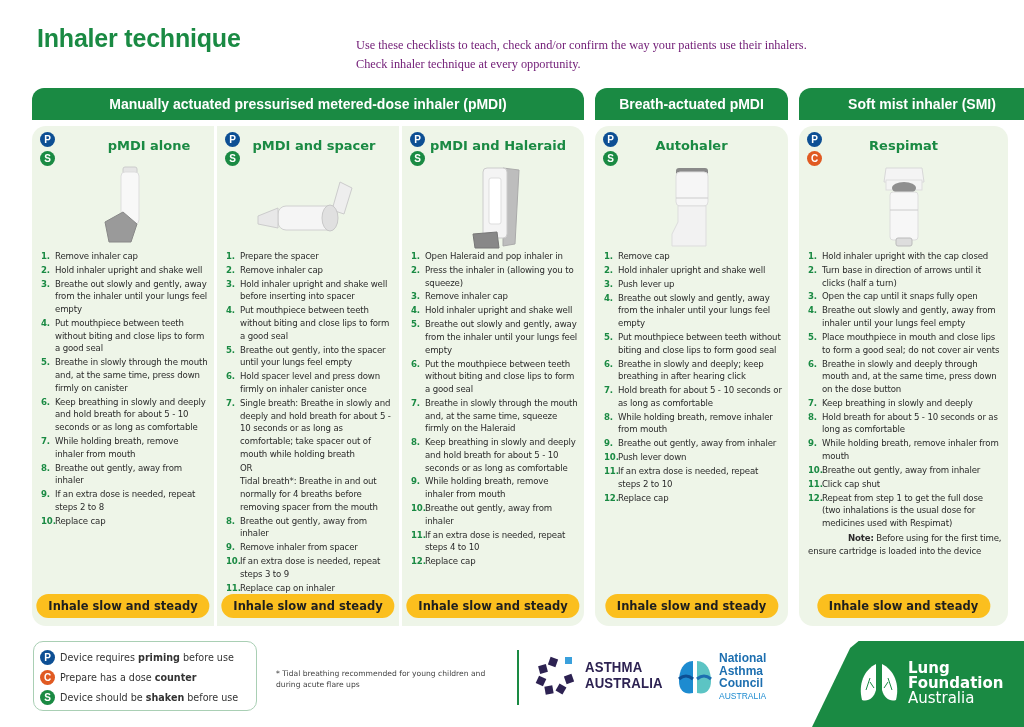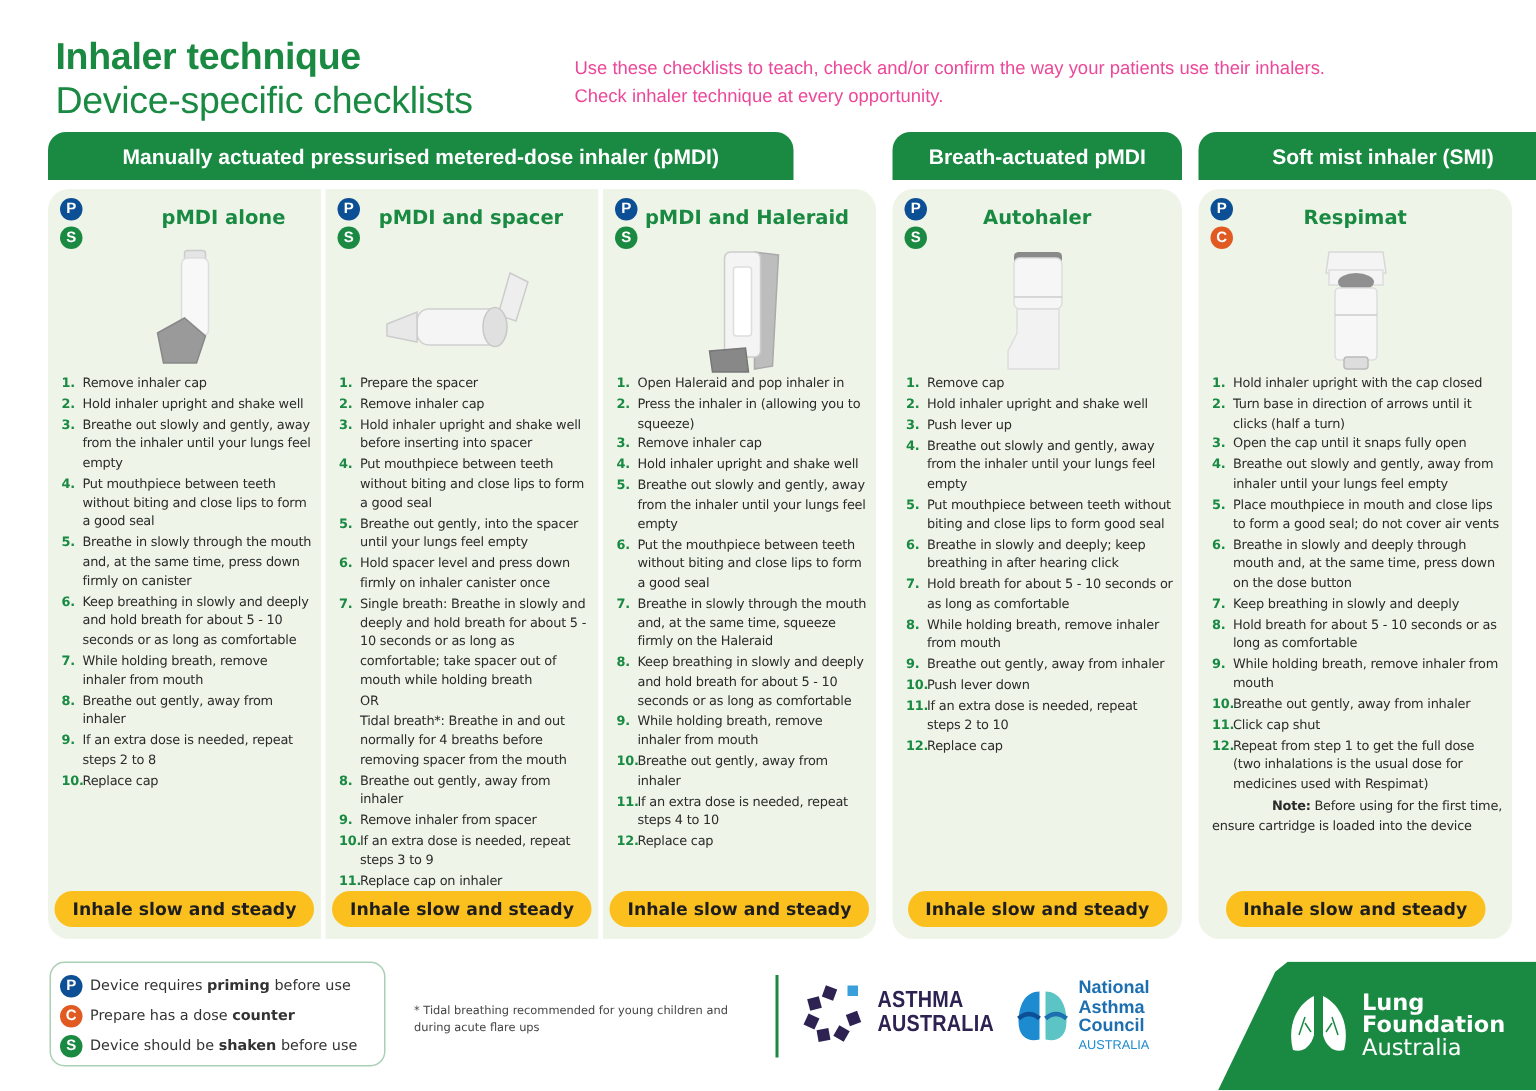--- a/index.html
+++ b/index.html
@@ -2,21 +2,21 @@
 <html><head>
 <meta charset="utf-8">
 <style>
   * { box-sizing: border-box; margin: 0; padding: 0; }
   html, body { width: 1024px; height: 727px; background: #ffffff; overflow: hidden; }
   body { font-family: "DejaVu Sans", sans-serif; color: #2a2a2a; position: relative; }
 
   .header-title { position: absolute; left: 37px; top: 24px; }
   .title-1 { font-family: "Liberation Sans", sans-serif; font-weight: bold; font-size: 25px; color: #1a8a43; line-height: 28px; letter-spacing: -0.2px; }
   .title-2 { font-family: "Liberation Sans", sans-serif; font-size: 25px; color: #1a8a43; line-height: 30px; letter-spacing: -0.2px; }
-  .intro { position: absolute; left: 383px; top: 36px; font-family: Liberation Sans, sans-serif; font-size: 12.3px; color: #ec4899; line-height: 19px; }
+  .intro { position: absolute; left: 356px; top: 36px; font-family: Liberation Serif, serif; font-size: 12.3px; color: #701a75; line-height: 19px; }
 
   .group-header { position: absolute; top: 88px; height: 32px; background: #1a8a43; color: #fff; border-radius: 12px 12px 0 0;
     font-family: "Liberation Sans", sans-serif; font-weight: bold; font-size: 14px; display: flex; align-items: center; justify-content: center; }
 
   .col { position: absolute; top: 126px; height: 500px; background: #eef5e8; }
   .col.round-l { border-radius: 14px 0 0 14px; }
   .col.round-r { border-radius: 0 14px 14px 0; }
   .col.round-all { border-radius: 14px; }
   .col-sep { position: absolute; top: 126px; width: 3px; height: 500px; background: #fff; }
 
@@ -54,28 +54,27 @@
   .lung-block { position: absolute; left: 812px; top: 641px; width: 212px; height: 86px; background: #1a8a43; clip-path: polygon(22% 0, 100% 0, 100% 100%, 0 100%, 18% 8%); border-radius: 16px 0 0 0; }
   .lung-logo { position: absolute; left: 856px; top: 660px; display: flex; align-items: center; gap: 6px; }
   .lung-text { font-family: "DejaVu Sans", sans-serif; color: #fff; font-size: 15px; line-height: 15px; }
   .lung-text .l1, .lung-text .l2 { font-weight: bold; }
 </style>
 </head>
 <body>
 
 <div class="header-title">
   <div class="title-1">Inhaler technique</div>
-  <div class="title-2">Device-specific checklists</div>
 </div>
 <div class="intro">
   <div>Use these checklists to teach, check and/or confirm the way your patients use their inhalers.</div>
   <div>Check inhaler technique at every opportunity.</div>
 </div>
 
-<div class="group-header" style="left:32px;width:497px;">Manually actuated pressurised metered-dose inhaler (pMDI)</div>
+<div class="group-header" style="left:32px;width:552px;">Manually actuated pressurised metered-dose inhaler (pMDI)</div>
 <div class="group-header" style="left:595px;width:193px;">Breath-actuated pMDI</div>
 <div class="group-header" style="left:799px;width:246px;">Soft mist inhaler (SMI)</div>
 
 <div class="col round-l" style="left:32px;width:182px;">
   <div class="badges">
     <div class="badge p">P</div>
     <div class="badge s">S</div>
   </div>
   <div class="col-title" style="padding-left:8px;margin-left:44px;">pMDI alone</div>
   <svg class="device" width="80" height="80" viewBox="0 0 80 80">

